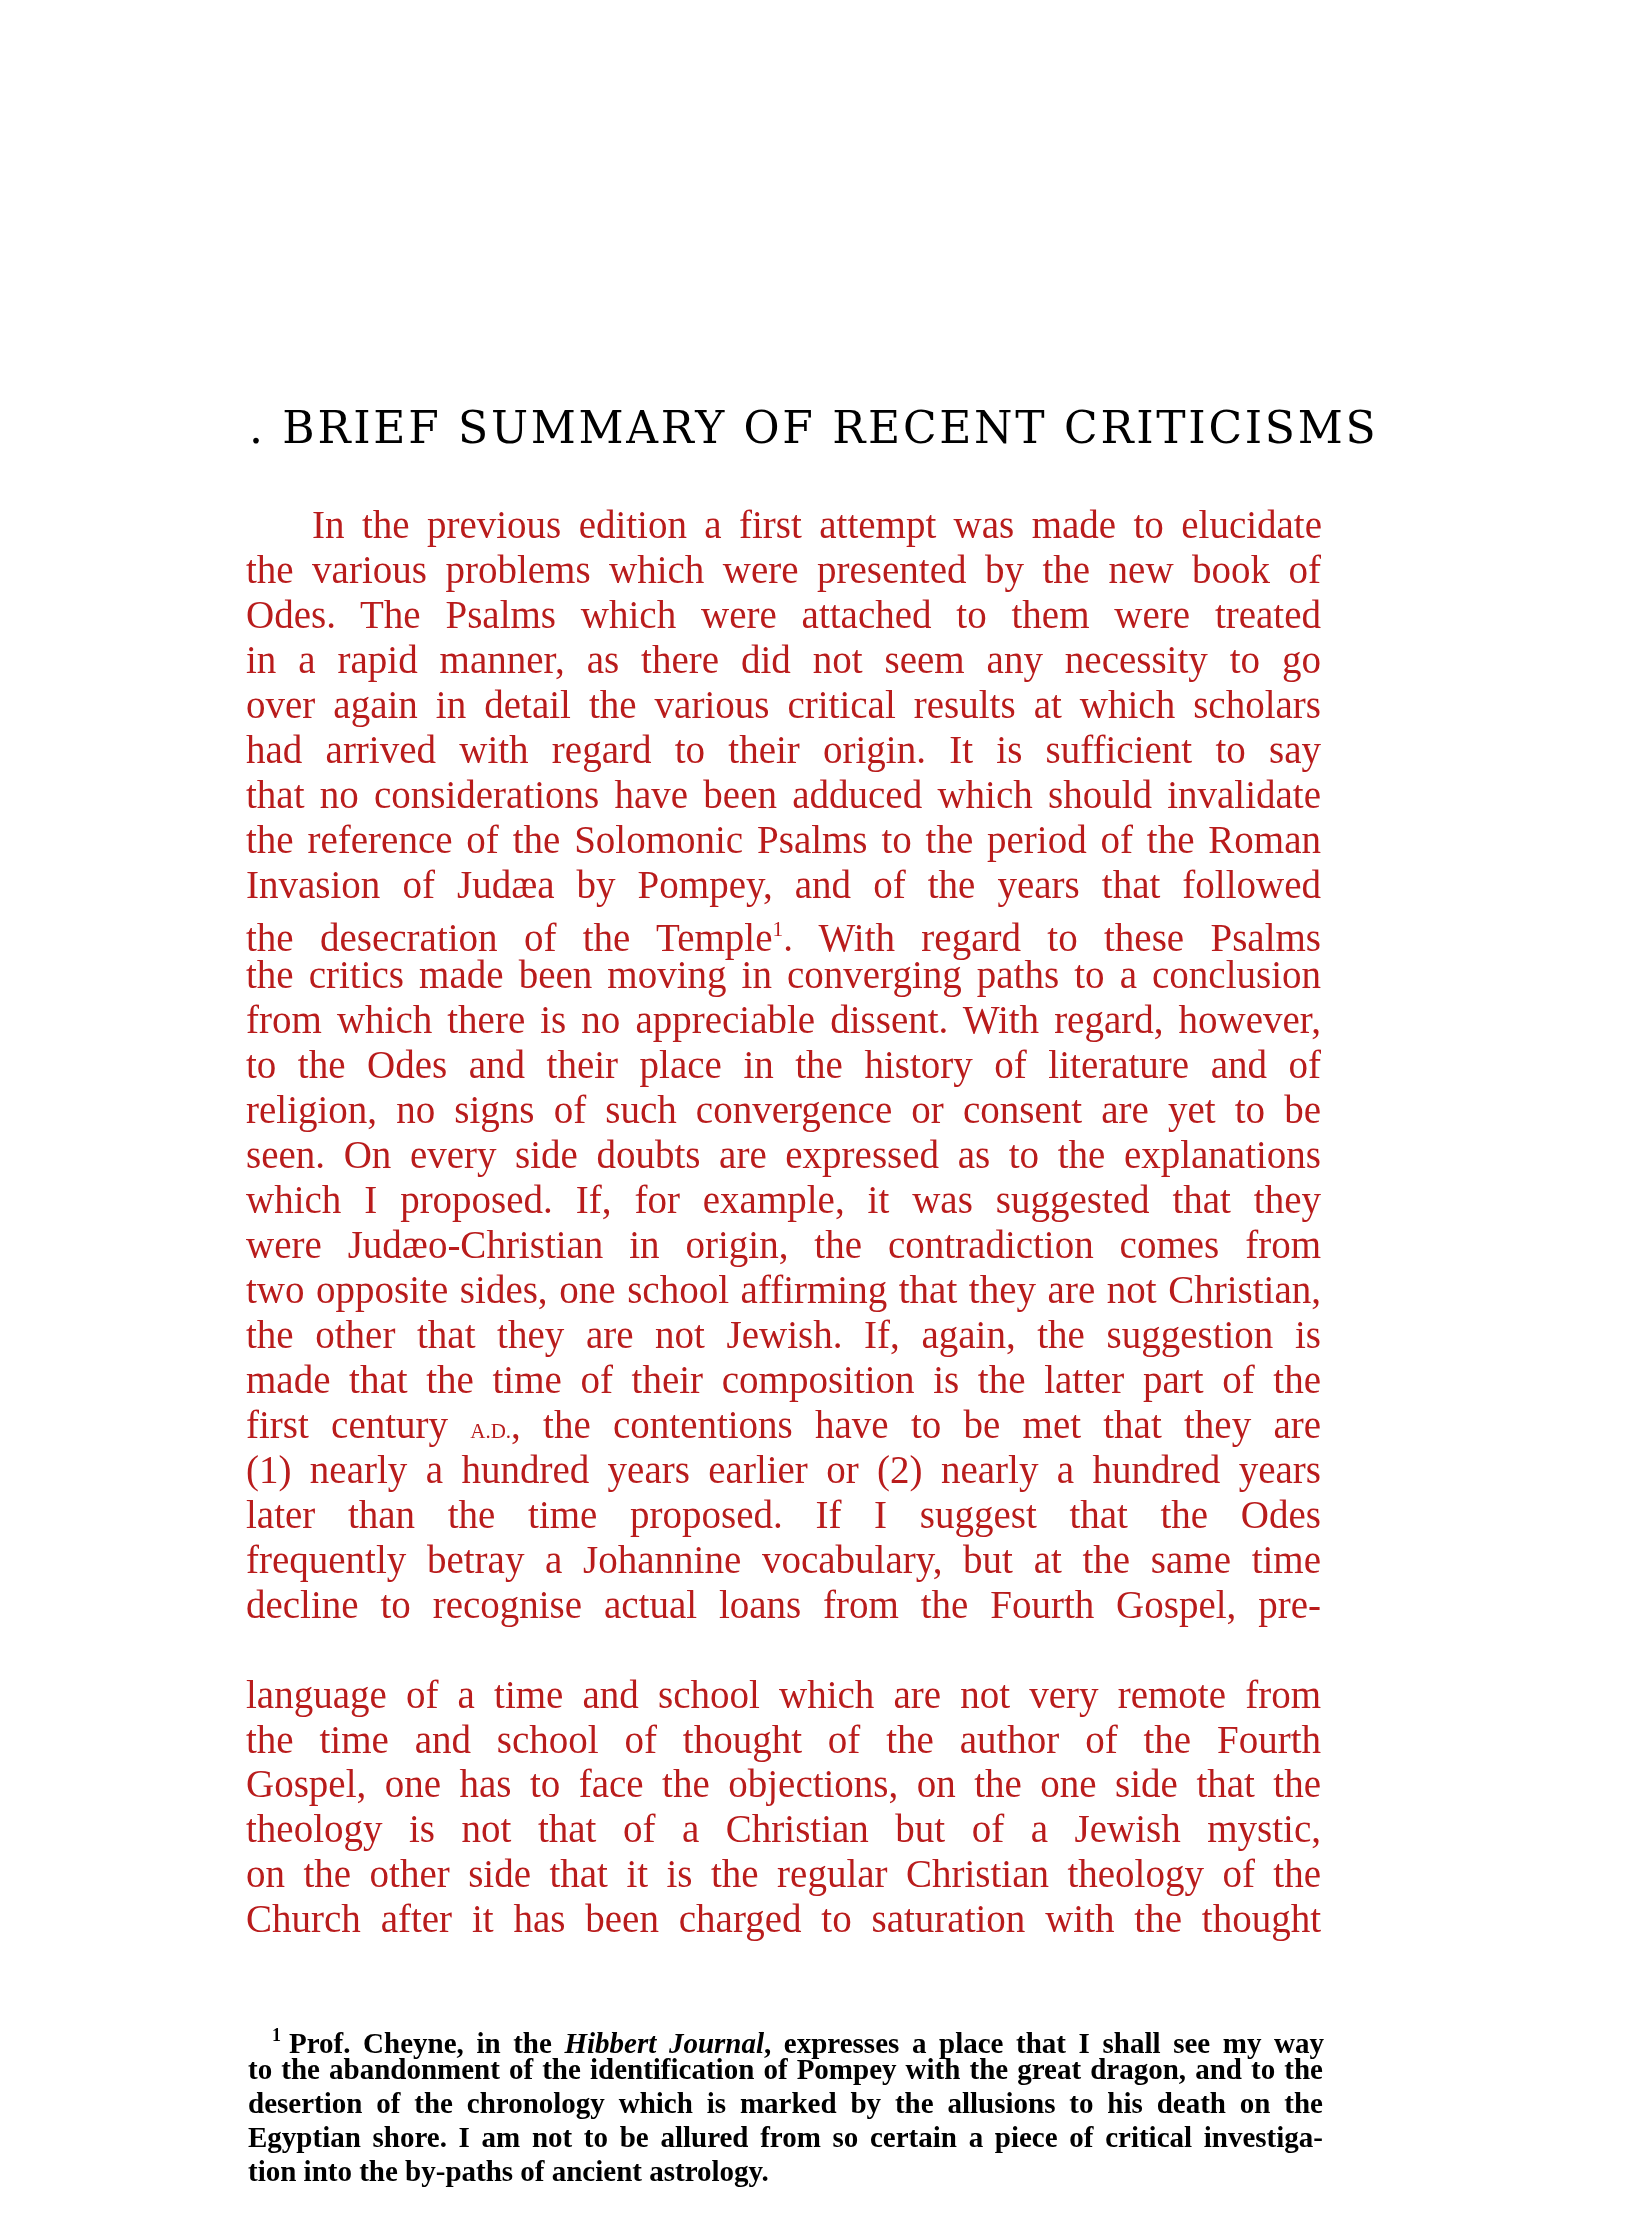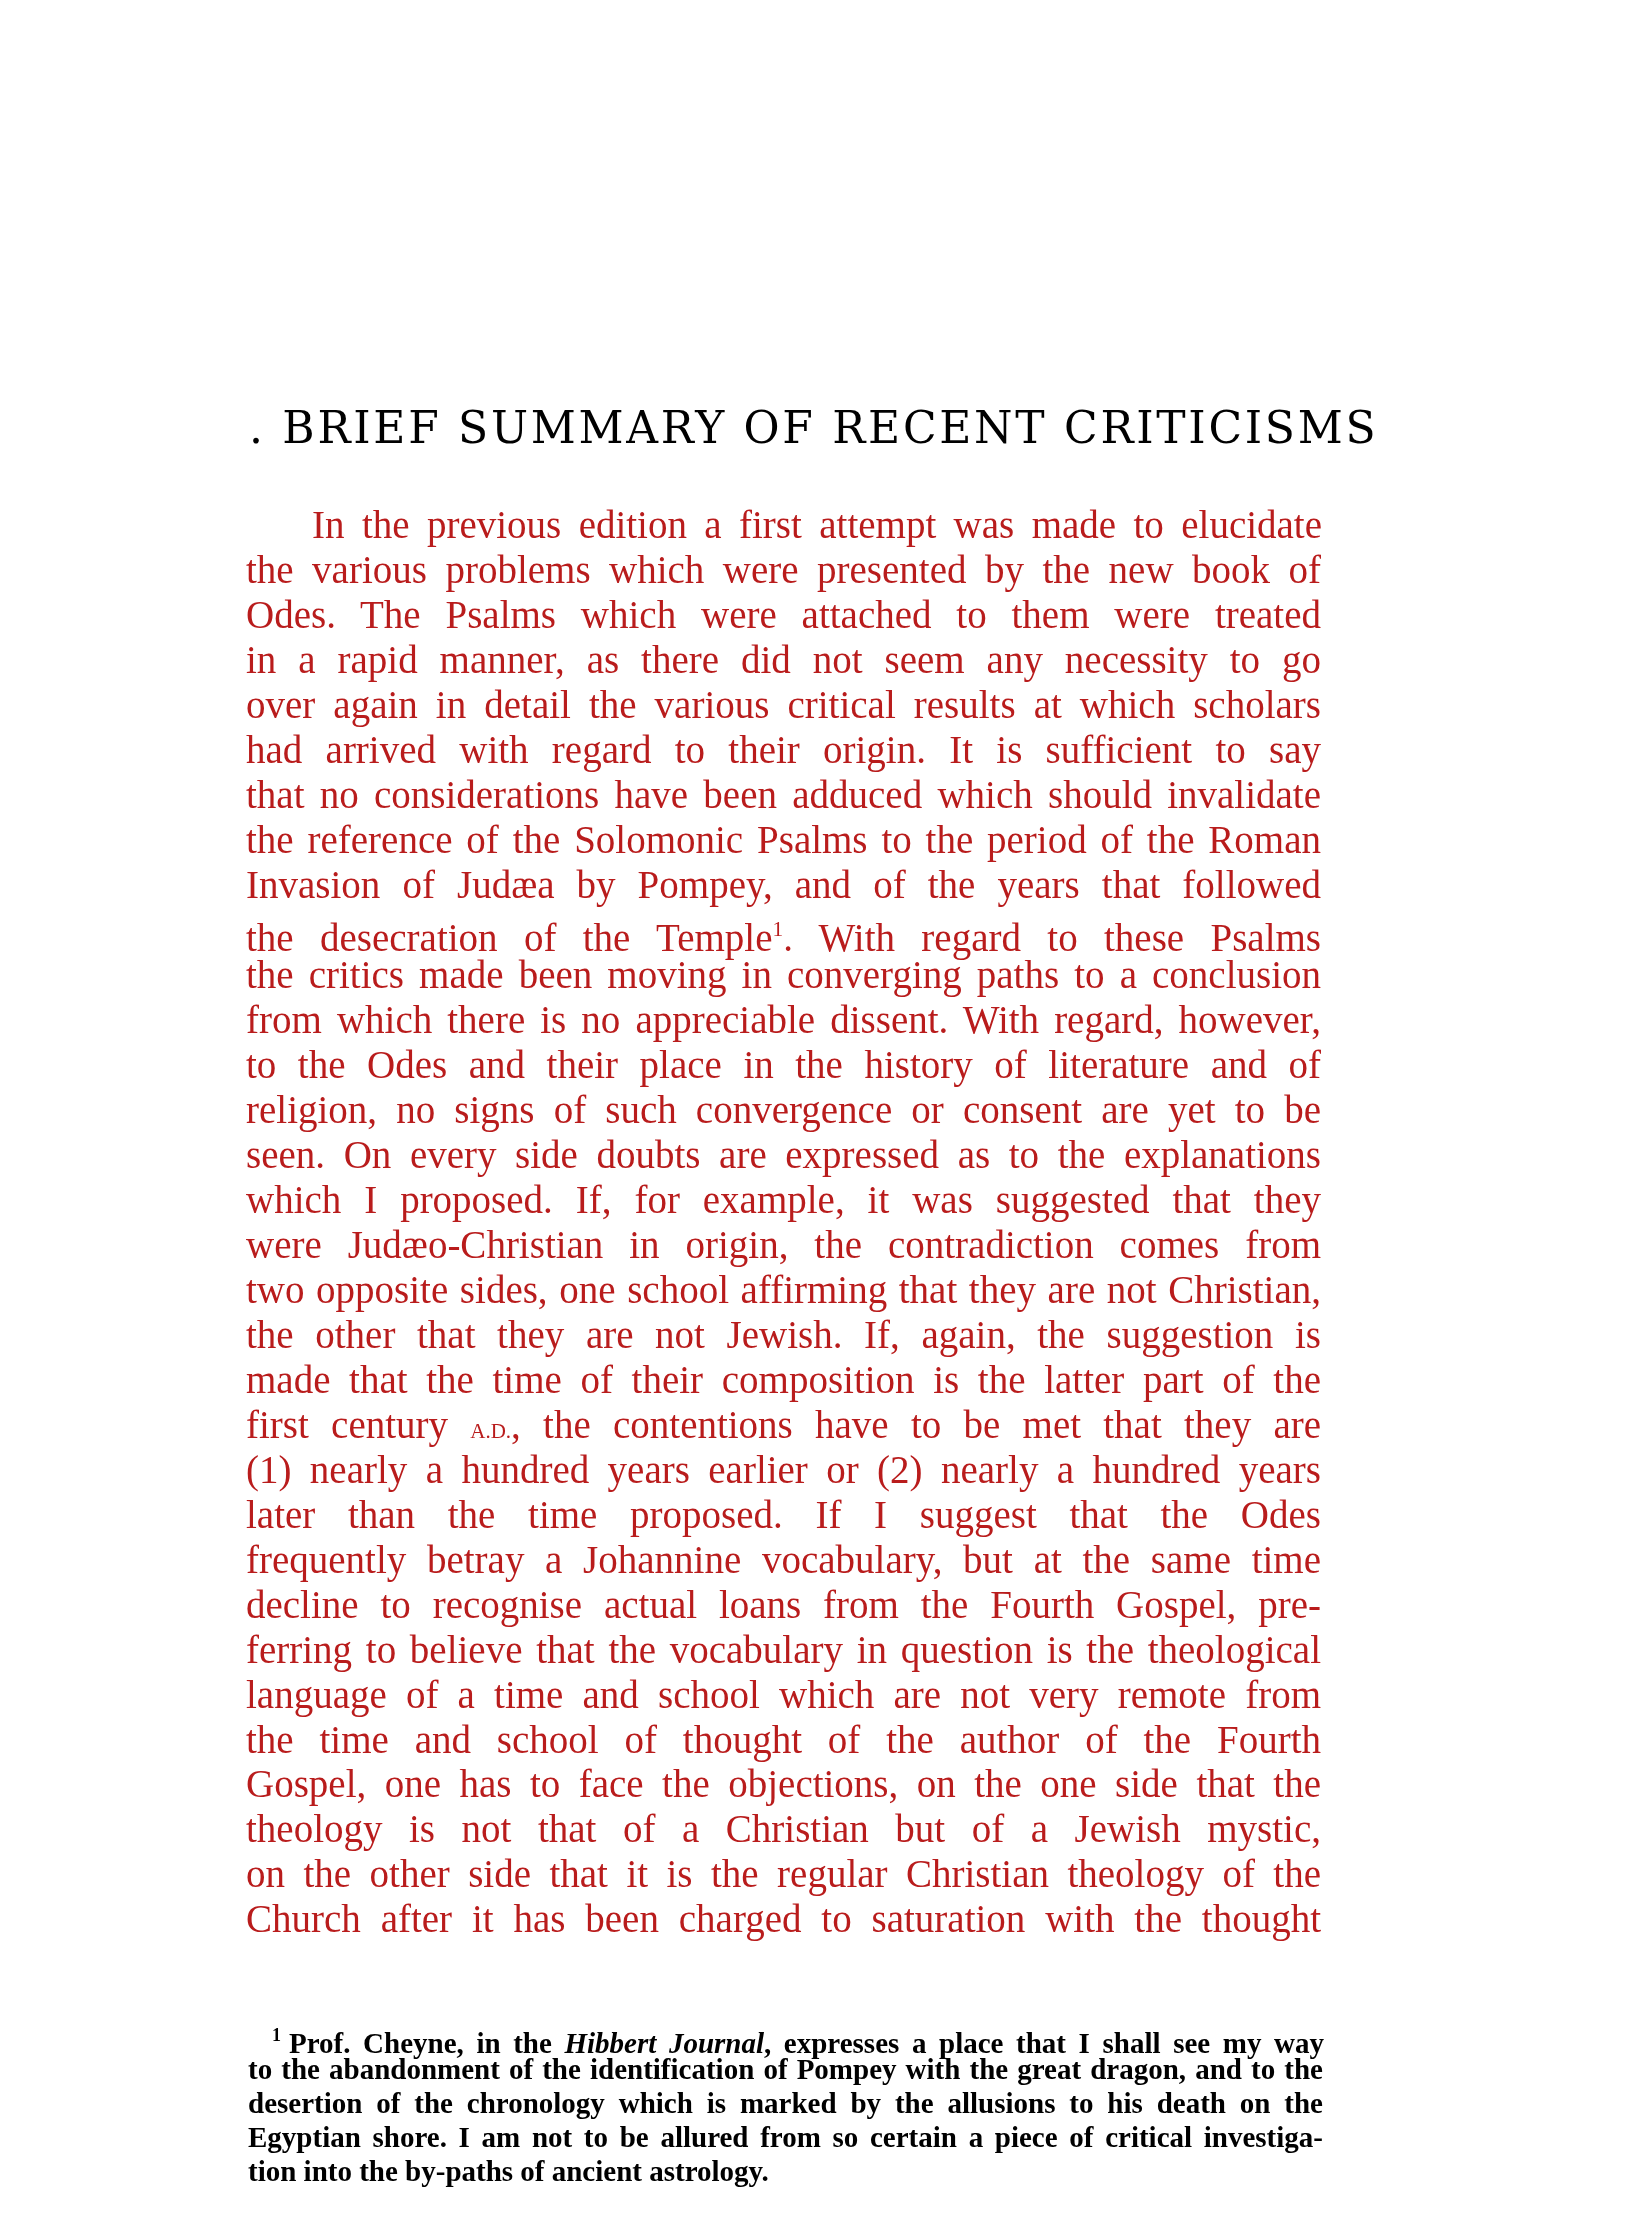--- a/index.html
+++ b/index.html
@@ -56,21 +56,20 @@
   <div class="body-line" style="top:1177px">which I proposed. If, for example, it was suggested that they</div>
   <div class="body-line" style="top:1222px">were Judæo-Christian in origin, the contradiction comes from</div>
   <div class="body-line" style="top:1267px">two opposite sides, one school affirming that they are not Christian,</div>
   <div class="body-line" style="top:1312px">the other that they are not Jewish. If, again, the suggestion is</div>
   <div class="body-line" style="top:1357px">made that the time of their composition is the latter part of the</div>
   <div class="body-line" style="top:1402px"><span>first century</span> <span class="smallcaps">A.D.</span><span>, the contentions have to be met that they are</span></div>
   <div class="body-line" style="top:1447px">(1) nearly a hundred years earlier or (2) nearly a hundred years</div>
   <div class="body-line" style="top:1492px">later than the time proposed. If I suggest that the Odes</div>
   <div class="body-line" style="top:1537px">frequently betray a Johannine vocabulary, but at the same time</div>
   <div class="body-line" style="top:1582px">decline to recognise actual loans from the Fourth Gospel, pre-</div>
-  <div class="body-line" style="top:1627px">ferring to believe that the vocabulary in question is the theological</div>
   <div class="body-line" style="top:1672px">language of a time and school which are not very remote from</div>
   <div class="body-line" style="top:1717px">the time and school of thought of the author of the Fourth</div>
   <div class="body-line" style="top:1806px">theology is not that of a Christian but of a Jewish mystic,</div>
   <div class="body-line" style="top:1761px">Gospel, one has to face the objections, on the one side that the</div>
   <div class="body-line" style="top:1851px">on the other side that it is the regular Christian theology of the</div>
   <div class="body-line" style="top:1896px">Church after it has been charged to saturation with the thought</div>
 
   <div class="fn-line indent" style="top:2018px"><span class="sup">1</span><span>Prof. Cheyne, in the </span><i>Hibbert Journal</i><span>, expresses a place that I shall see my way</span></div>
   <div class="fn-line" style="top:2052px">to the abandonment of the identification of Pompey with the great dragon, and to the</div>
   <div class="fn-line" style="top:2086px">desertion of the chronology which is marked by the allusions to his death on the</div>

